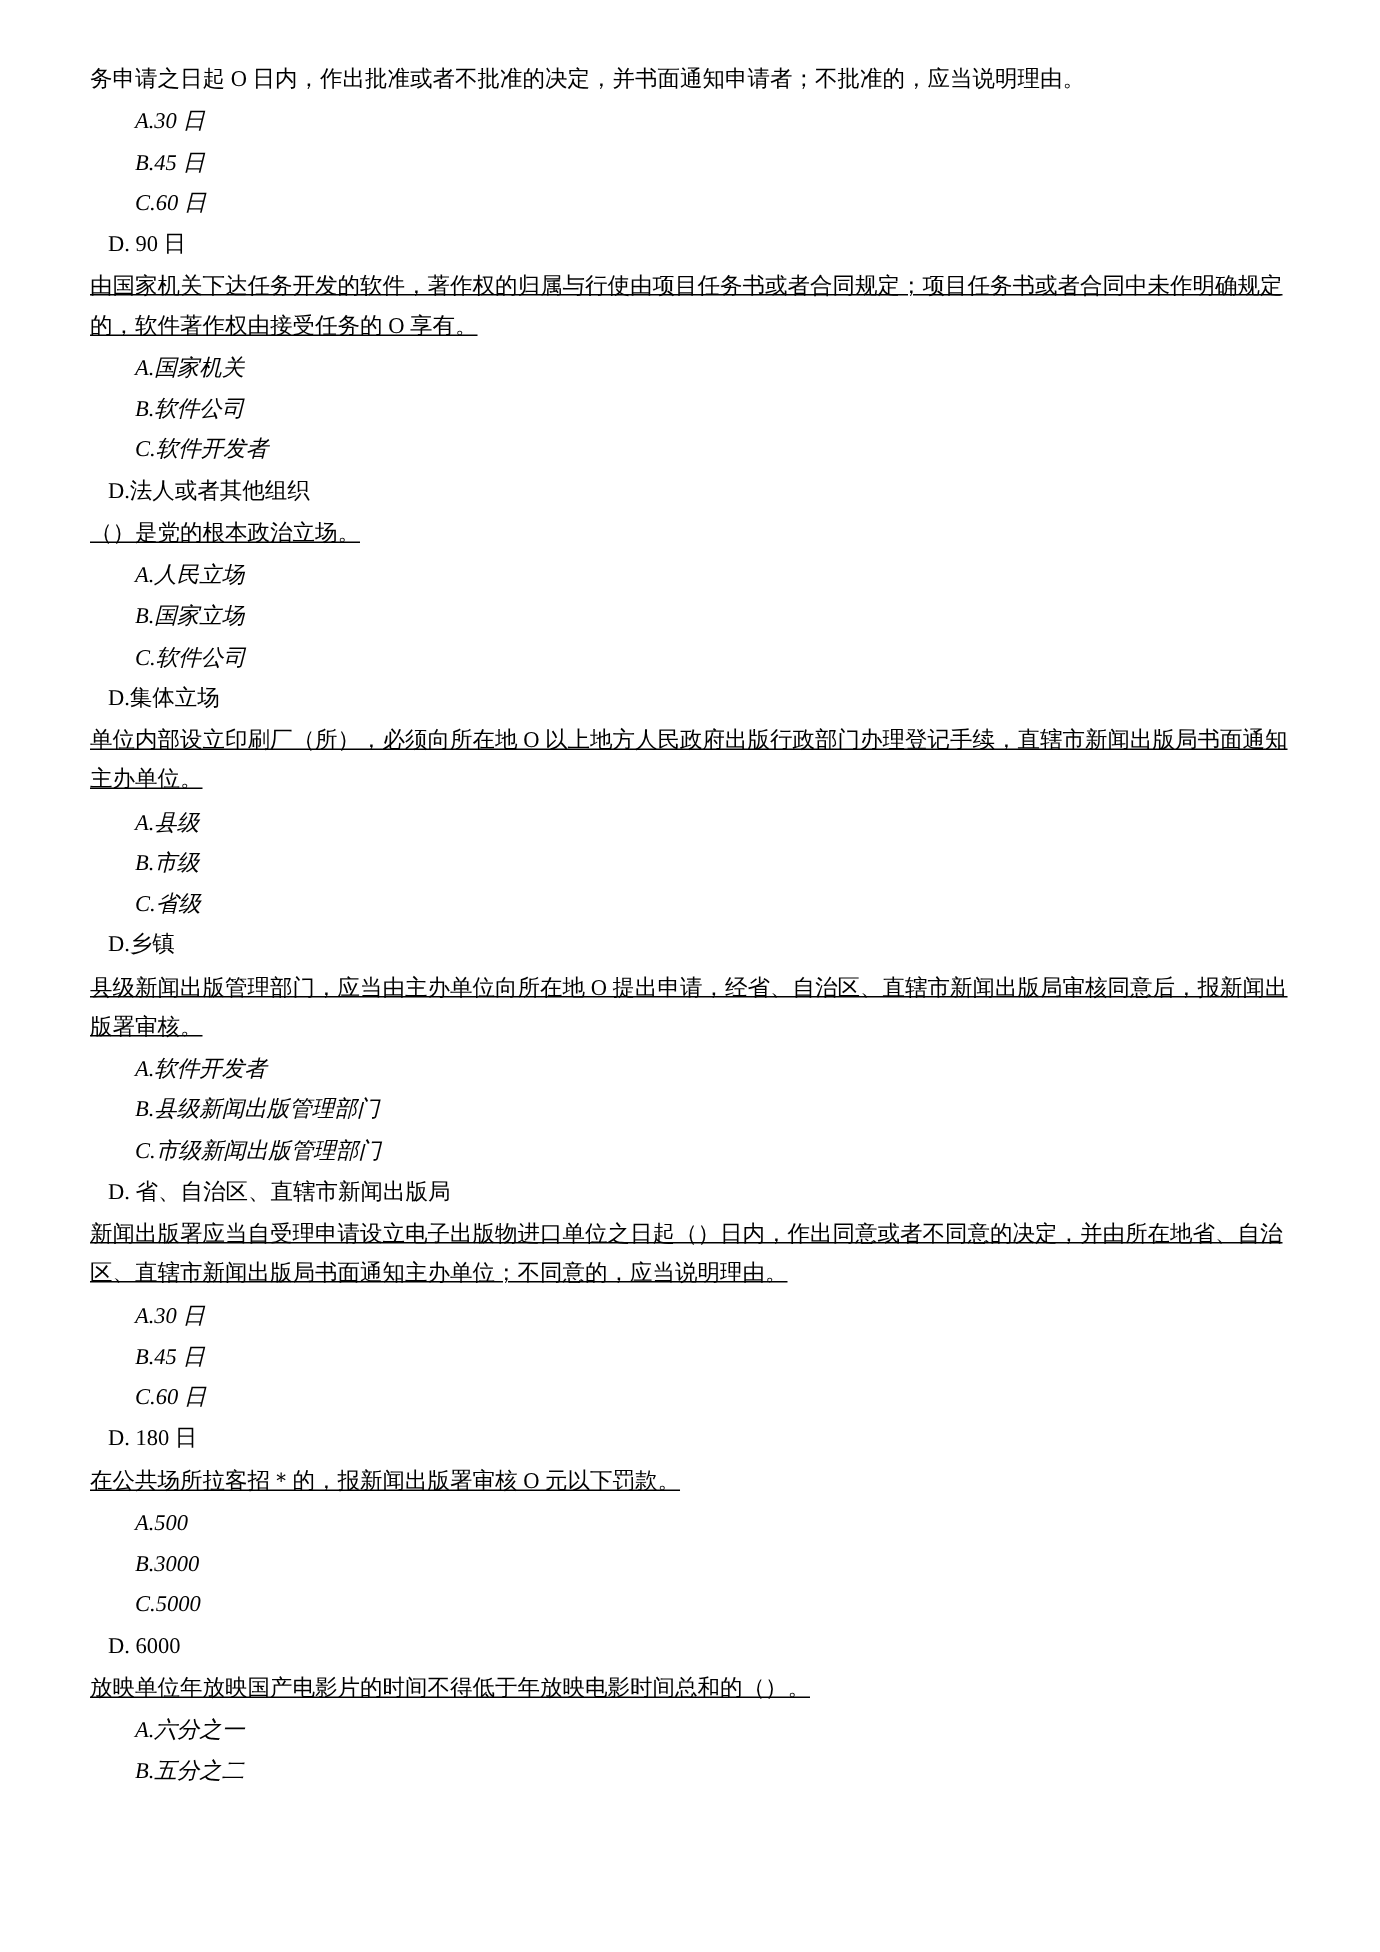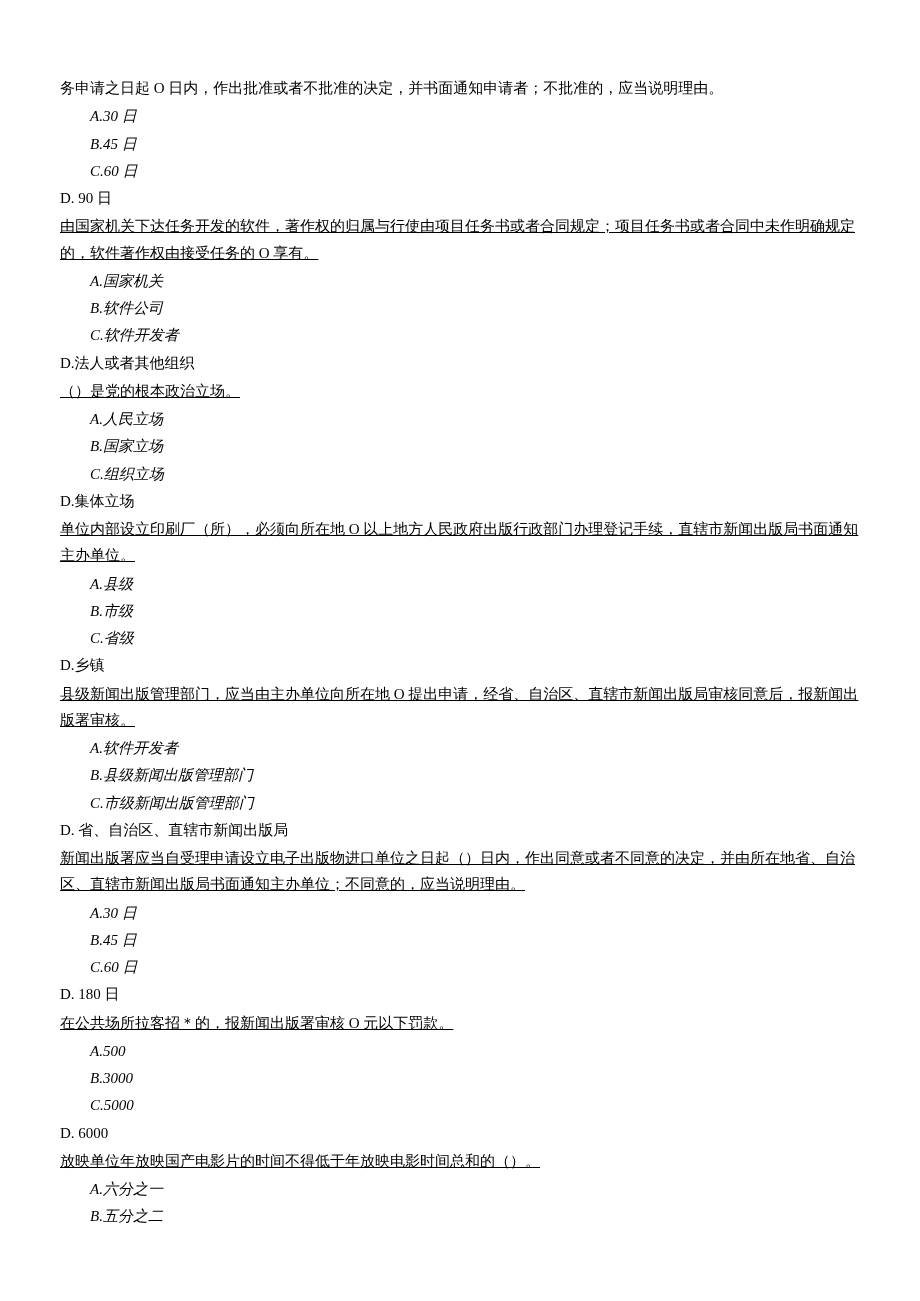--- a/index.html
+++ b/index.html
@@ -11,56 +11,56 @@
       font-family: "SimSun", "宋体", serif;
       font-size: 15px;
       line-height: 1.75;
       color: #000;
       background: #fff;
       padding: 40px 60px;
       width: 920px;
     }
     .continuation {
       margin-bottom: 2px;
-      margin-top: 35px;
     }
     .question {
       margin-top: 2px;
       margin-bottom: 2px;
       text-decoration: underline;
     }
     .option {
       padding-left: 2em;
       margin-bottom: 1px;
       font-style: italic;
     }
     .option-d {
       padding-left: 0;
       margin-bottom: 2px;
+      margin-left: 12px;
     }
   </style>
 </head>
 <body>
 
 <div class="continuation">务申请之日起 O 日内，作出批准或者不批准的决定，并书面通知申请者；不批准的，应当说明理由。</div>
 <div class="option">A.30 日</div>
 <div class="option">B.45 日</div>
 <div class="option">C.60 日</div>
 <div class="option-d">D. 90 日</div>
 
 <div class="question">由国家机关下达任务开发的软件，著作权的归属与行使由项目任务书或者合同规定；项目任务书或者合同中未作明确规定的，软件著作权由接受任务的 O 享有。</div>
 <div class="option">A.国家机关</div>
 <div class="option">B.软件公司</div>
 <div class="option">C.软件开发者</div>
 <div class="option-d">D.法人或者其他组织</div>
 
 <div class="question">（）是党的根本政治立场。</div>
 <div class="option">A.人民立场</div>
 <div class="option">B.国家立场</div>
-<div class="option">C.组织立场</div>
+<div class="option">C.软件公司</div>
 <div class="option-d">D.集体立场</div>
 
 <div class="question">单位内部设立印刷厂（所），必须向所在地 O 以上地方人民政府出版行政部门办理登记手续，直辖市新闻出版局书面通知主办单位。</div>
 <div class="option">A.县级</div>
 <div class="option">B.市级</div>
 <div class="option">C.省级</div>
 <div class="option-d">D.乡镇</div>
 
 <div class="question">县级新闻出版管理部门，应当由主办单位向所在地 O 提出申请，经省、自治区、直辖市新闻出版局审核同意后，报新闻出版署审核。</div>
 <div class="option">A.软件开发者</div>

